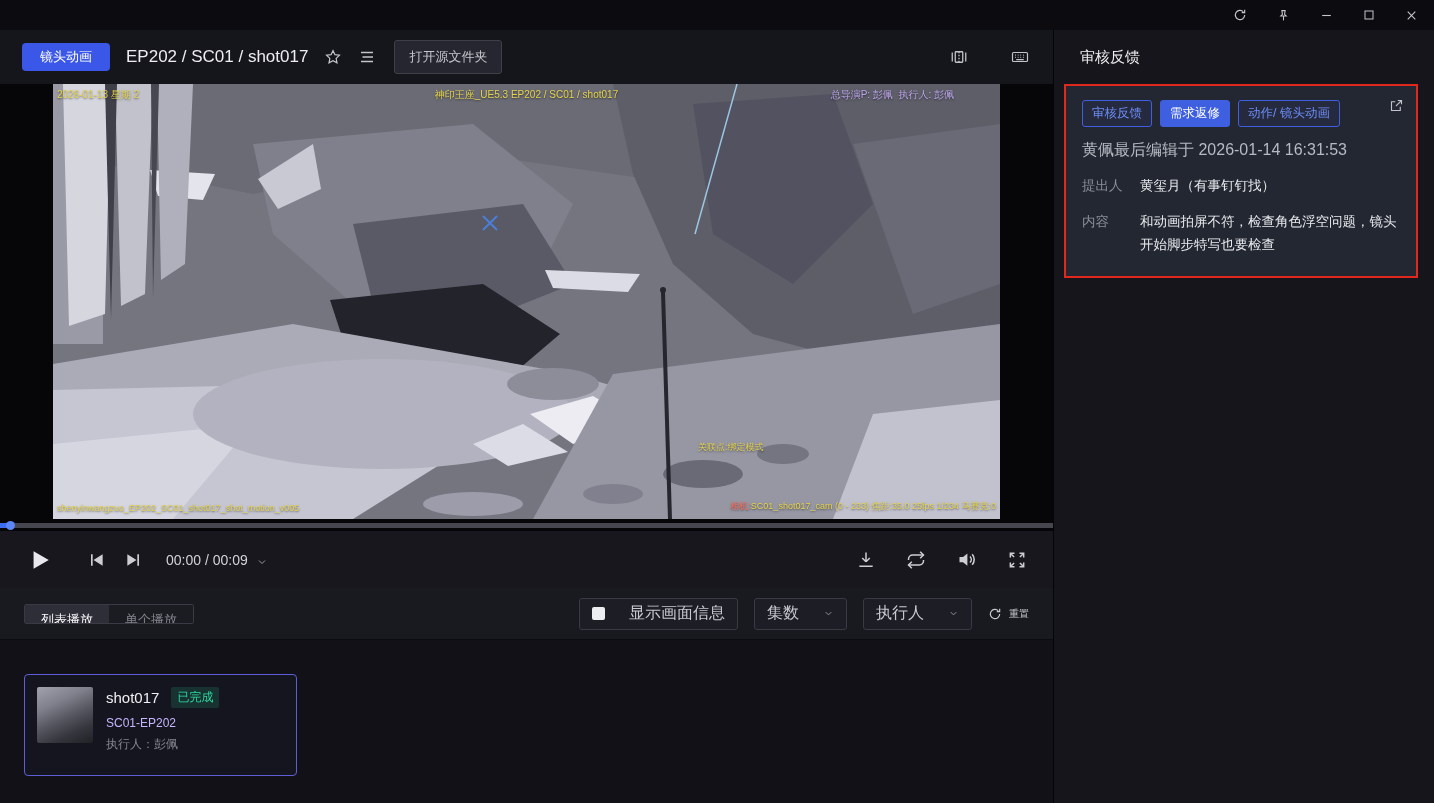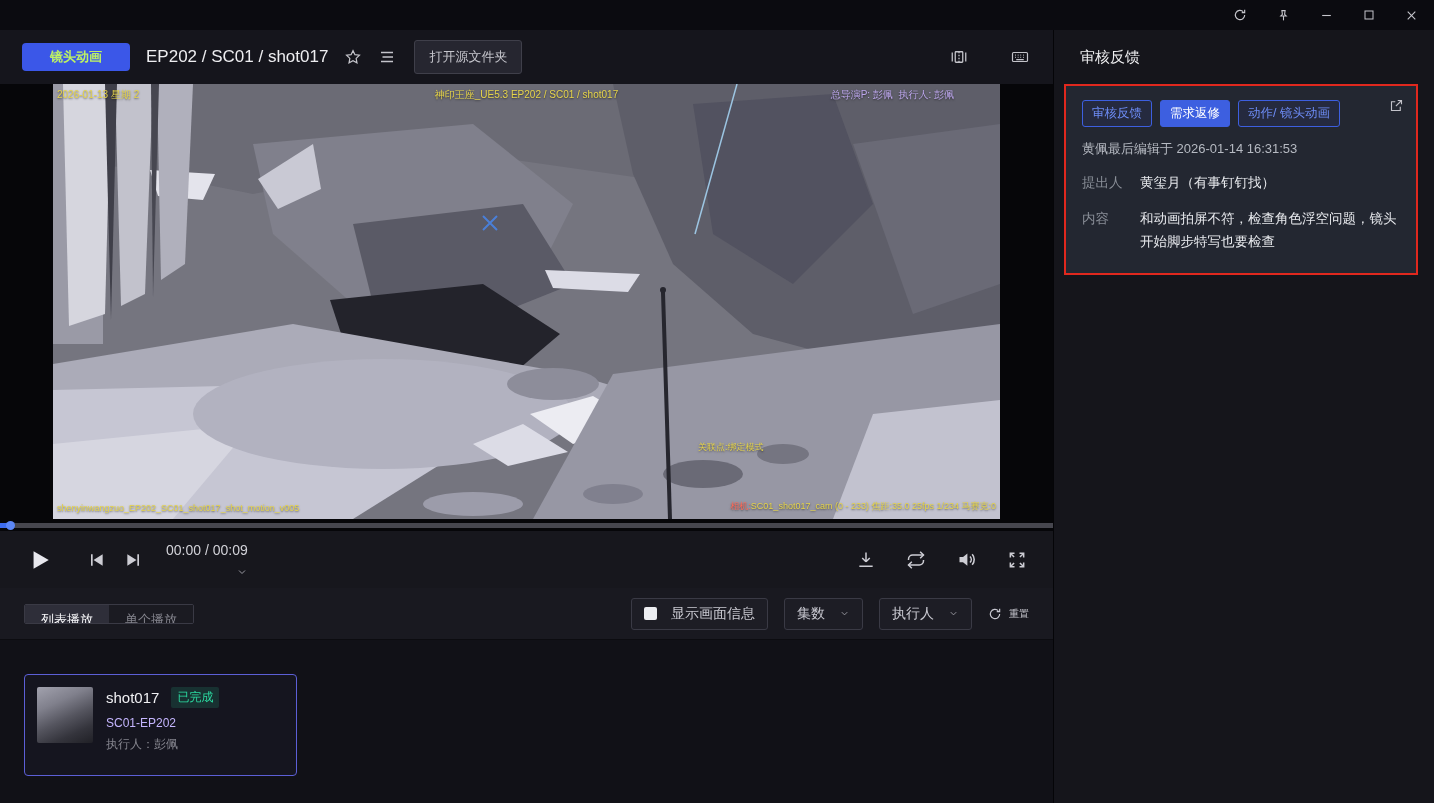--- a/index.html
+++ b/index.html
@@ -10,21 +10,21 @@
   
   .titlebar { height:30px; background:#0b0b10; display:flex; align-items:center; justify-content:flex-end; gap:30px; padding-right:16px; }
   .tb-icon { color:#c6c6cc; display:flex; align-items:center; cursor:pointer; }
   .tb-icon svg { display:block; }
 
   .content { display:flex; height:773px; }
   .left-col { width:1053px; display:flex; flex-direction:column; background:#14141a; }
 
   
   .header { height:54px; background:#15151c; display:flex; align-items:center; padding:0 22px; flex-shrink:0; }
-  .badge { background:#3b57e8; color:#bef264; font-size:13px; padding:5px 28px; border-radius:4px; white-space:nowrap;font-weight:bold; }
+  .badge { background:#3b57e8; color:#ffffff; font-size:13px; padding:5px 18px; border-radius:4px; white-space:nowrap; }
   .breadcrumb { font-size:17px; color:#ededf0; margin-left:16px; white-space:nowrap; }
   .hicon { color:#c4c4ca; margin-left:16px; display:flex; align-items:center; cursor:pointer; }
   .open-btn { margin-left:18px; border:1px solid #3f3f4a; background:#262630; color:#c6c6cd; font-size:13px; padding:7px 14px; border-radius:3px; cursor:pointer; white-space:nowrap; }
   .header-right { margin-left:auto; display:flex; align-items:center; gap:24px; }
 
   
   .video-wrap { height:447px; background:#060609; position:relative; flex-shrink:0; }
   .video { position:absolute; left:53px; top:0; width:947px; height:435px; overflow:hidden; background:#75757f; }
   .video svg.scene { position:absolute; inset:0; width:100%; height:100%; }
   .ov { position:absolute; font-size:10px; color:#e6d44a; white-space:nowrap; text-shadow:0 1px 2px rgba(0,0,0,.55); }
@@ -38,31 +38,31 @@
   .progress { position:absolute; left:0; bottom:3px; width:1053px; height:5px; background:#46464e; cursor:pointer; }
   .progress-fill { position:absolute; left:0; top:0; height:5px; width:10px; background:#3d6cf0; }
   .progress-knob { position:absolute; left:6px; top:-2px; width:9px; height:9px; border-radius:50%; background:#5b86f5; }
 
   
   .controls { height:57px; background:#17171d; display:flex; align-items:center; padding:0 26px; flex-shrink:0; }
   .pc-icon { color:#cdcdd4; display:flex; align-items:center; cursor:pointer; }
   .play { margin-right:34px; }
   .prev { margin-right:18px; }
   .next { margin-right:22px; }
-  .time-group { display:flex; align-items:flex-end; gap:8px; color:#d2d2d8; font-size:14px; cursor:pointer;flex-direction:column; }
+  .time-group { display:flex; align-items:flex-end; gap:8px; color:#d2d2d8; font-size:14px; cursor:pointer; }
   .controls-right { margin-left:auto; display:flex; align-items:center; gap:30px; }
 
   
   .filterbar { height:52px; background:#191920; border-bottom:1px solid #0c0c10; display:flex; align-items:center; padding:0 24px; flex-shrink:0; }
   .segmented { display:flex; border:1px solid #3a3a45; border-radius:2px; overflow:hidden; height:20px; }
   .seg { padding:0 16px; line-height:30px; font-size:13px; cursor:pointer; }
   .seg-active { background:#2e2e39; color:#fbfbfd; }
   .seg-inactive { background:#1b1b22; color:#86868f; }
   .filter-right { margin-left:auto; display:flex; align-items:center; gap:16px; }
-  .f-btn { height:32px; border:1px solid #3a3a45; border-radius:3px; padding:0 12px; display:flex; align-items:center; gap:14px; color:#c9c9d1; font-size:14px; background:#1d1d25; cursor:pointer; }
+  .f-btn { height:32px; border:1px solid #3a3a45; border-radius:3px; padding:0 12px; display:flex; align-items:center; gap:24px; color:#c9c9d1; font-size:16px; background:#1d1d25; cursor:pointer; }
   .checkbox { width:13px; height:13px; background:#ecedf1; border-radius:2px; }
   .chev { color:#9a9aa2; display:flex; }
   .reset-btn { display:flex; align-items:center; gap:7px; color:#c9c9d1; font-size:10px; cursor:pointer; }
 
   
   .playlist { flex:1; background:#111117; padding:34px 24px; }
   .shot-card { width:273px; min-height:102px; border:1px solid #5c5fd6; border-radius:4px; background:#15151f; display:flex; padding:12px; gap:13px; cursor:pointer; }
   .thumb { width:56px; height:56px; border-radius:2px; flex-shrink:0;
     background:linear-gradient(155deg,#a2a2ae 0%,#80808c 30%,#55555f 55%,#34343c 78%,#202026 100%); }
   .card-info { display:flex; flex-direction:column; }
@@ -73,21 +73,21 @@
   .card-exec { font-size:12px; color:#84848d; margin-top:6px; }
 
   
   .right-panel { flex:1; background:#15151b; border-left:1px solid #050508; display:flex; flex-direction:column; }
   .panel-header { height:54px; display:flex; align-items:center; padding:0 26px; font-size:15px; color:#f0f0f2; flex-shrink:0; }
   .feedback-card { margin:0 16px 0 10px; border:2px solid #e0281e; background:#232731; padding:14px 16px 20px; position:relative; min-height:186px; }
   .tags-row { display:flex; gap:8px; flex-wrap:wrap; }
   .tag { font-size:12.5px; padding:4px 9px; border-radius:3px; border:1px solid #3d5fe0; color:#6d8cf5; background:rgba(61,95,224,.08); white-space:nowrap; }
   .tag-filled { background:#3d5fe0; color:#fff; }
   .ext-icon { position:absolute; top:12px; right:12px; color:#c3c3ca; cursor:pointer; }
-  .edited-line { margin-top:13px; font-size:13px; color:#b6bac2; }
+  .edited-line { margin-top:13px; font-size:16px; color:#b6bac2; }
   .kv-row { display:flex; margin-top:13px; font-size:13.5px; }
   .kv-label { width:44px; flex-shrink:0; color:#8a8f98; margin-right:14px; line-height:23px; }
   .kv-value { color:#e8eaee; line-height:23px; }
 </style>
 </head>
 <body>
 
 <div class="app">
 
   <div class="titlebar">

